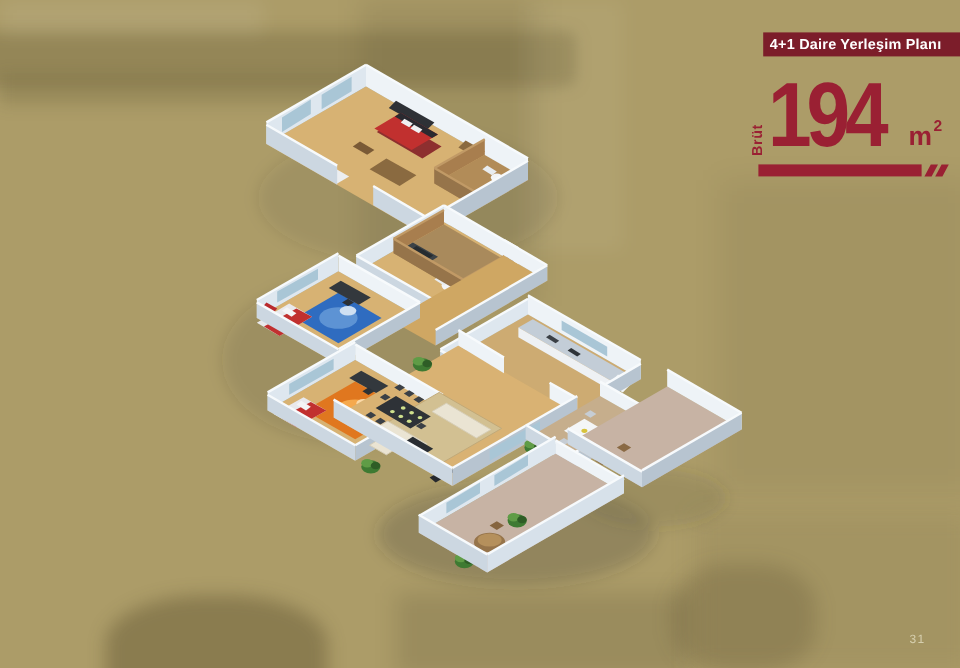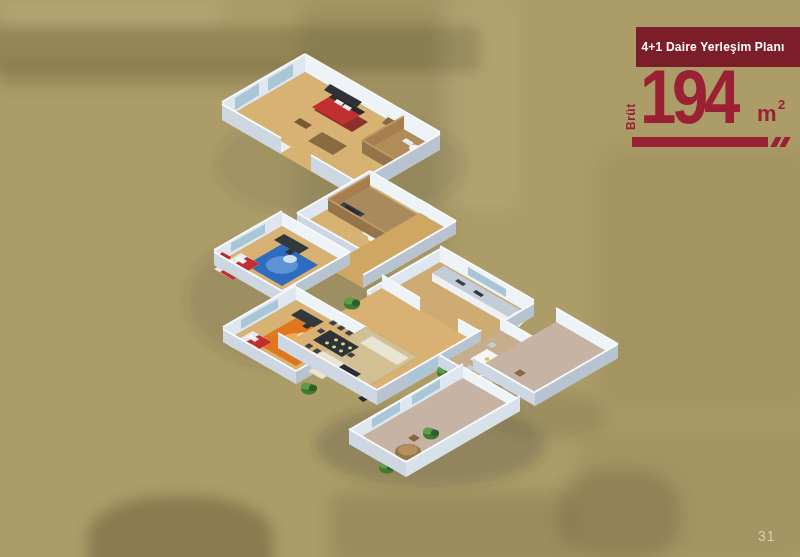--- a/index.html
+++ b/index.html
@@ -12,34 +12,34 @@
   .bgB{left:0;top:62px;width:310px;height:26px;background:rgba(70,60,30,.16);filter:blur(6px);}
   .bgC{left:300px;top:0;width:150px;height:255px;background:rgba(0,0,0,.07);filter:blur(10px);}
   .bgD{left:435px;top:0;width:85px;height:210px;background:rgba(255,255,240,.06);filter:blur(8px);}
   .bgE{left:88px;top:496px;width:185px;height:90px;background:rgba(58,50,22,.30);filter:blur(7px);border-radius:45% 45% 0 0;}
   .bgF{left:330px;top:494px;width:245px;height:70px;background:rgba(0,0,0,.10);filter:blur(9px);}
   .bgG{left:600px;top:150px;width:210px;height:260px;background:rgba(0,0,0,.05);filter:blur(12px);}
   .bgH{left:580px;top:428px;width:230px;height:130px;background:rgba(118,108,66,.16);filter:blur(10px);}
   .bgI{left:0;top:0;width:220px;height:30px;background:rgba(255,255,250,.07);filter:blur(8px);}
   .bgJ{left:560px;top:470px;width:120px;height:90px;background:rgba(60,52,26,.18);filter:blur(8px);border-radius:40%;}
 
-  .banner{position:absolute;left:636px;top:27px;width:164px;height:40px;background:#7c1d2a;
+  .banner{position:absolute;left:636px;top:27px;width:164px;height:20px;background:#7c1d2a;
           color:#ffffff;font-size:12px;font-weight:bold;display:flex;align-items:center;
           justify-content:center;padding-right:10px;box-sizing:border-box;letter-spacing:.2px;}
   .brut{position:absolute;left:624px;top:82px;width:16px;height:48px;color:#9a2033;
         font-size:12px;font-weight:bold;writing-mode:vertical-rl;transform:rotate(180deg);
         text-align:left;letter-spacing:.5px;}
   .bigval{position:absolute;left:640px;top:59px;color:#9a2033;font-size:76px;font-weight:bold;
           line-height:1;letter-spacing:-5px;transform:scaleX(.86);transform-origin:left top;}
   .unit-m{position:absolute;left:757px;top:101px;color:#9a2033;font-size:22px;font-weight:bold;}
   .unit-sup{position:absolute;left:778px;top:97px;color:#9a2033;font-size:13px;font-weight:bold;}
   .rule{position:absolute;left:632px;top:137px;width:136px;height:10px;background:#9a2033;}
   .slash{position:absolute;top:137px;width:6px;height:10px;background:#9a2033;transform:skewX(-28deg);}
   .s1{left:773px;} .s2{left:782px;}
-  .pagenum{position:absolute;left:758px;top:528px;color:#d6cfae;font-size:14px;letter-spacing:1px;}
+  .pagenum{position:absolute;left:758px;top:528px;color:#d6cfae;font-size:10px;letter-spacing:1px;}
   #plan{position:absolute;left:0;top:0;pointer-events:none;}
 </style>
 </head>
 <body>
 
 <div class="stage">
 
   <div class="bg bgA"></div>
   <div class="bg bgB"></div>
   <div class="bg bgC"></div>

